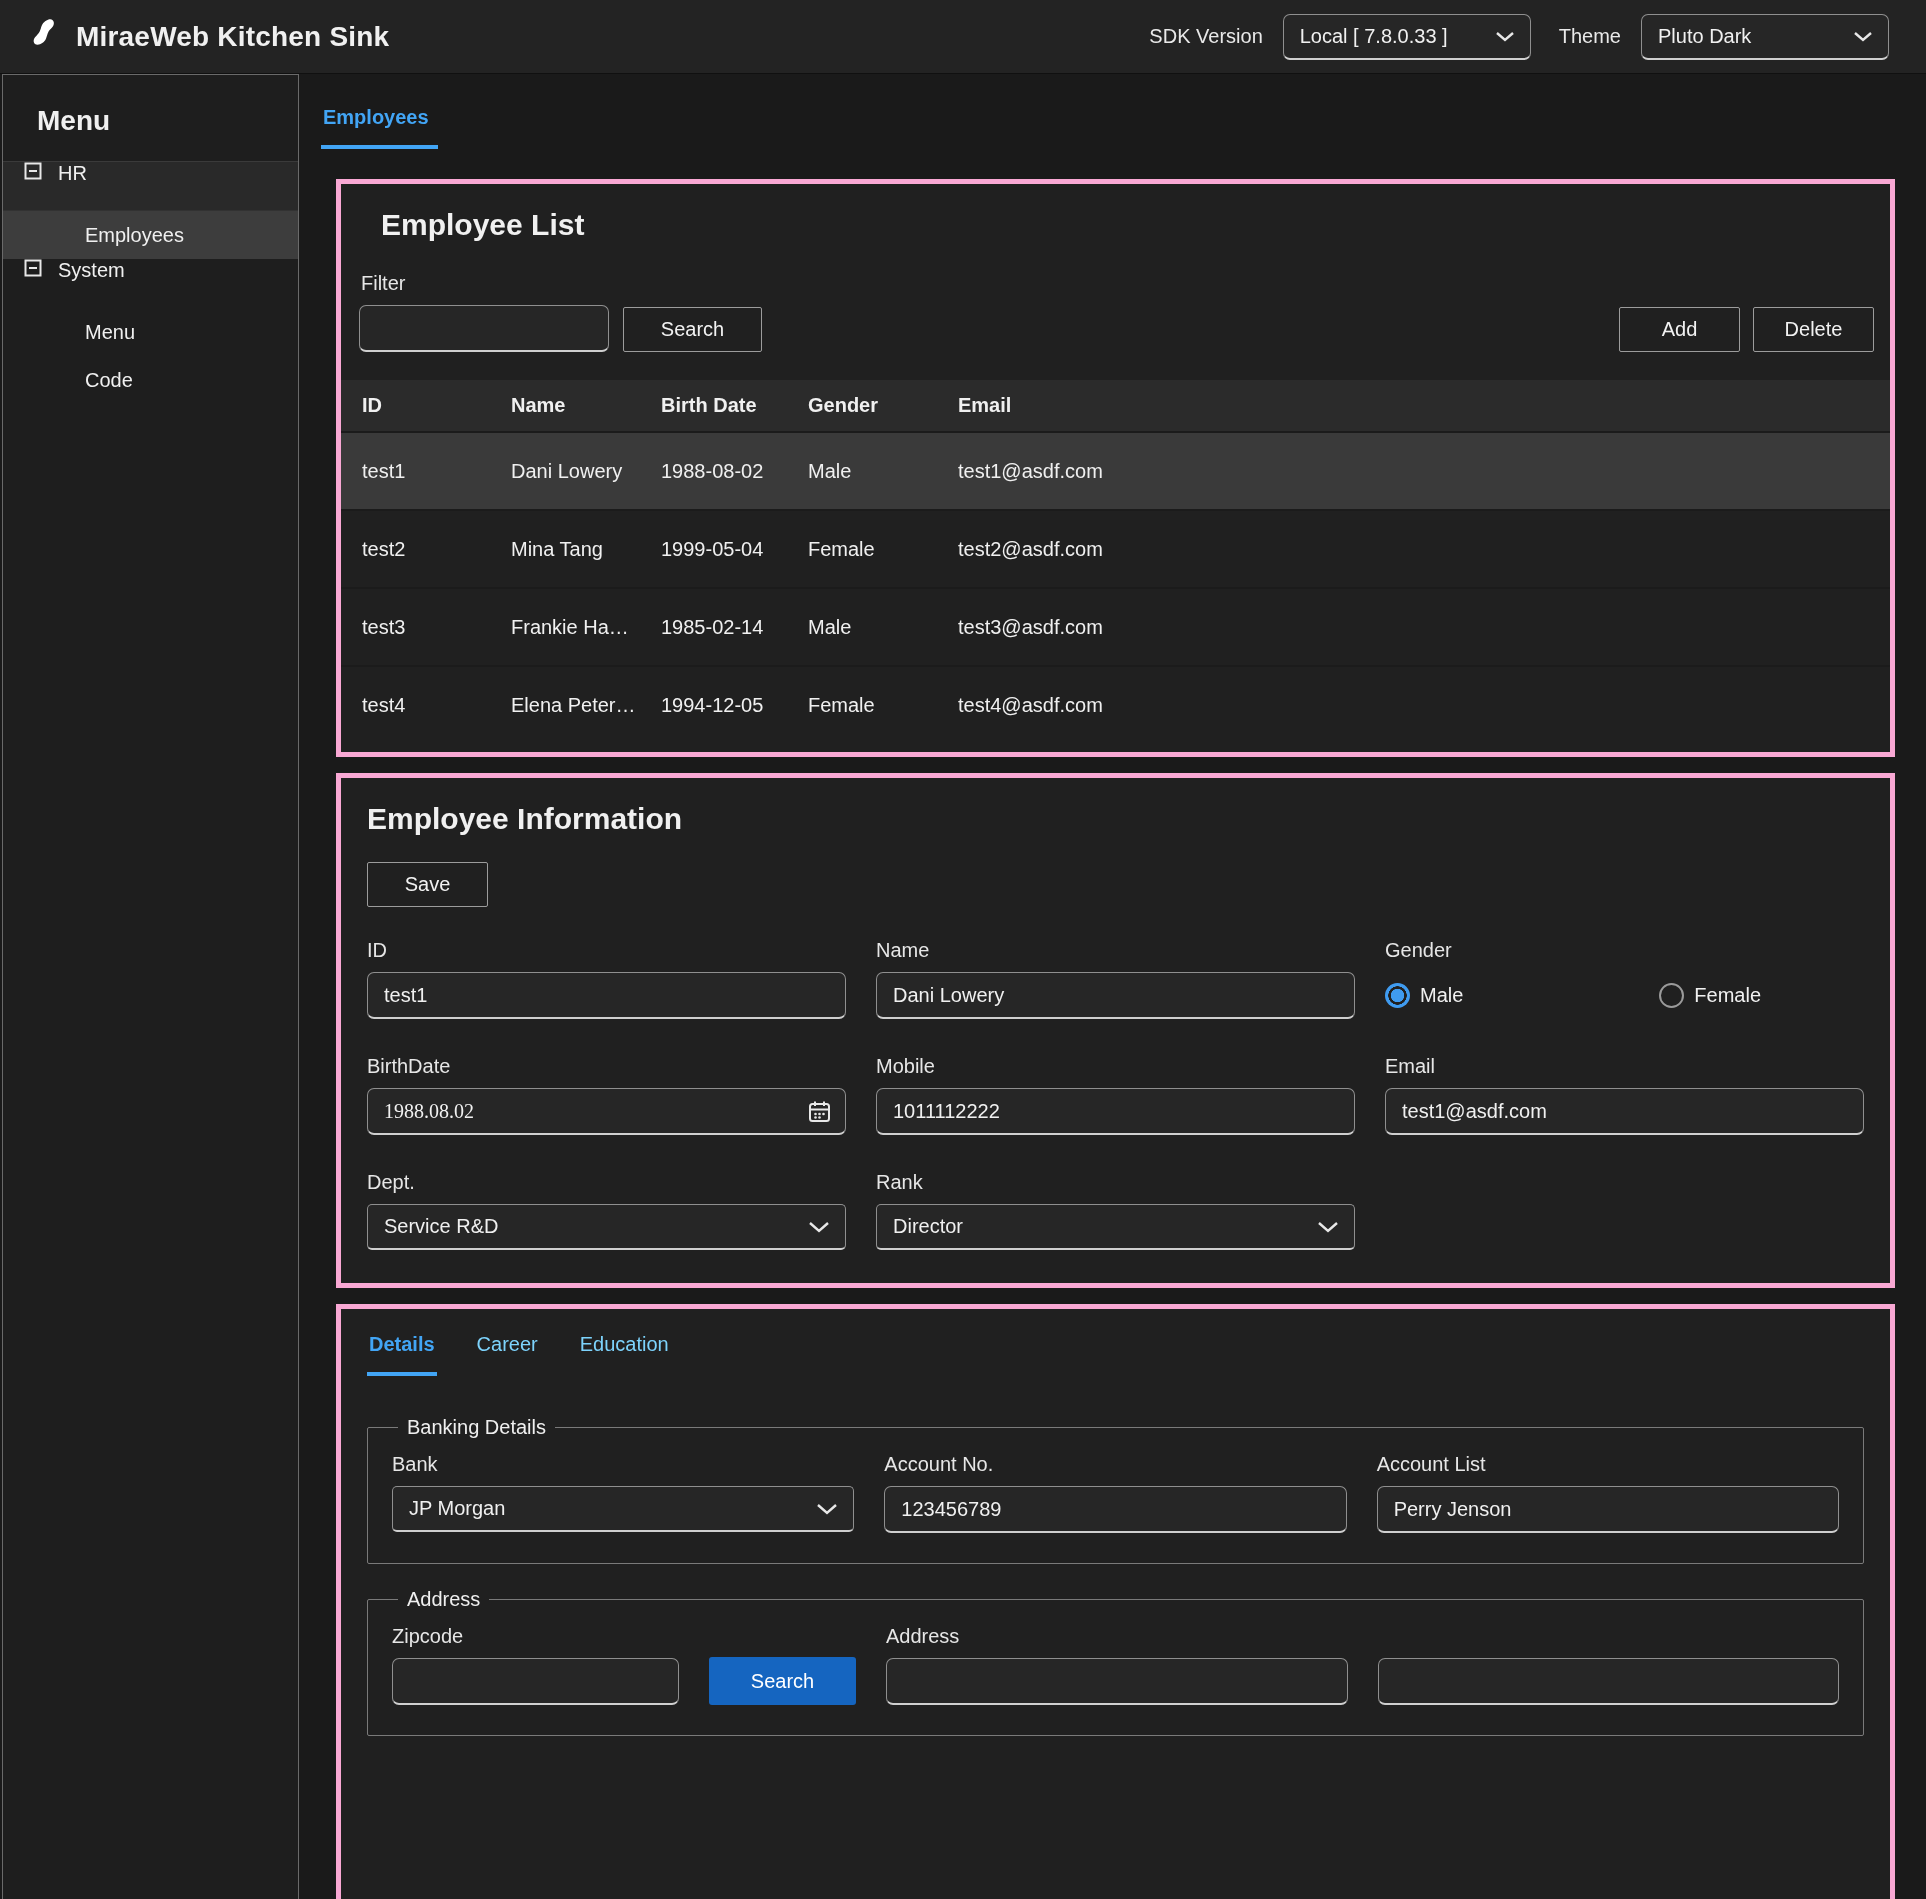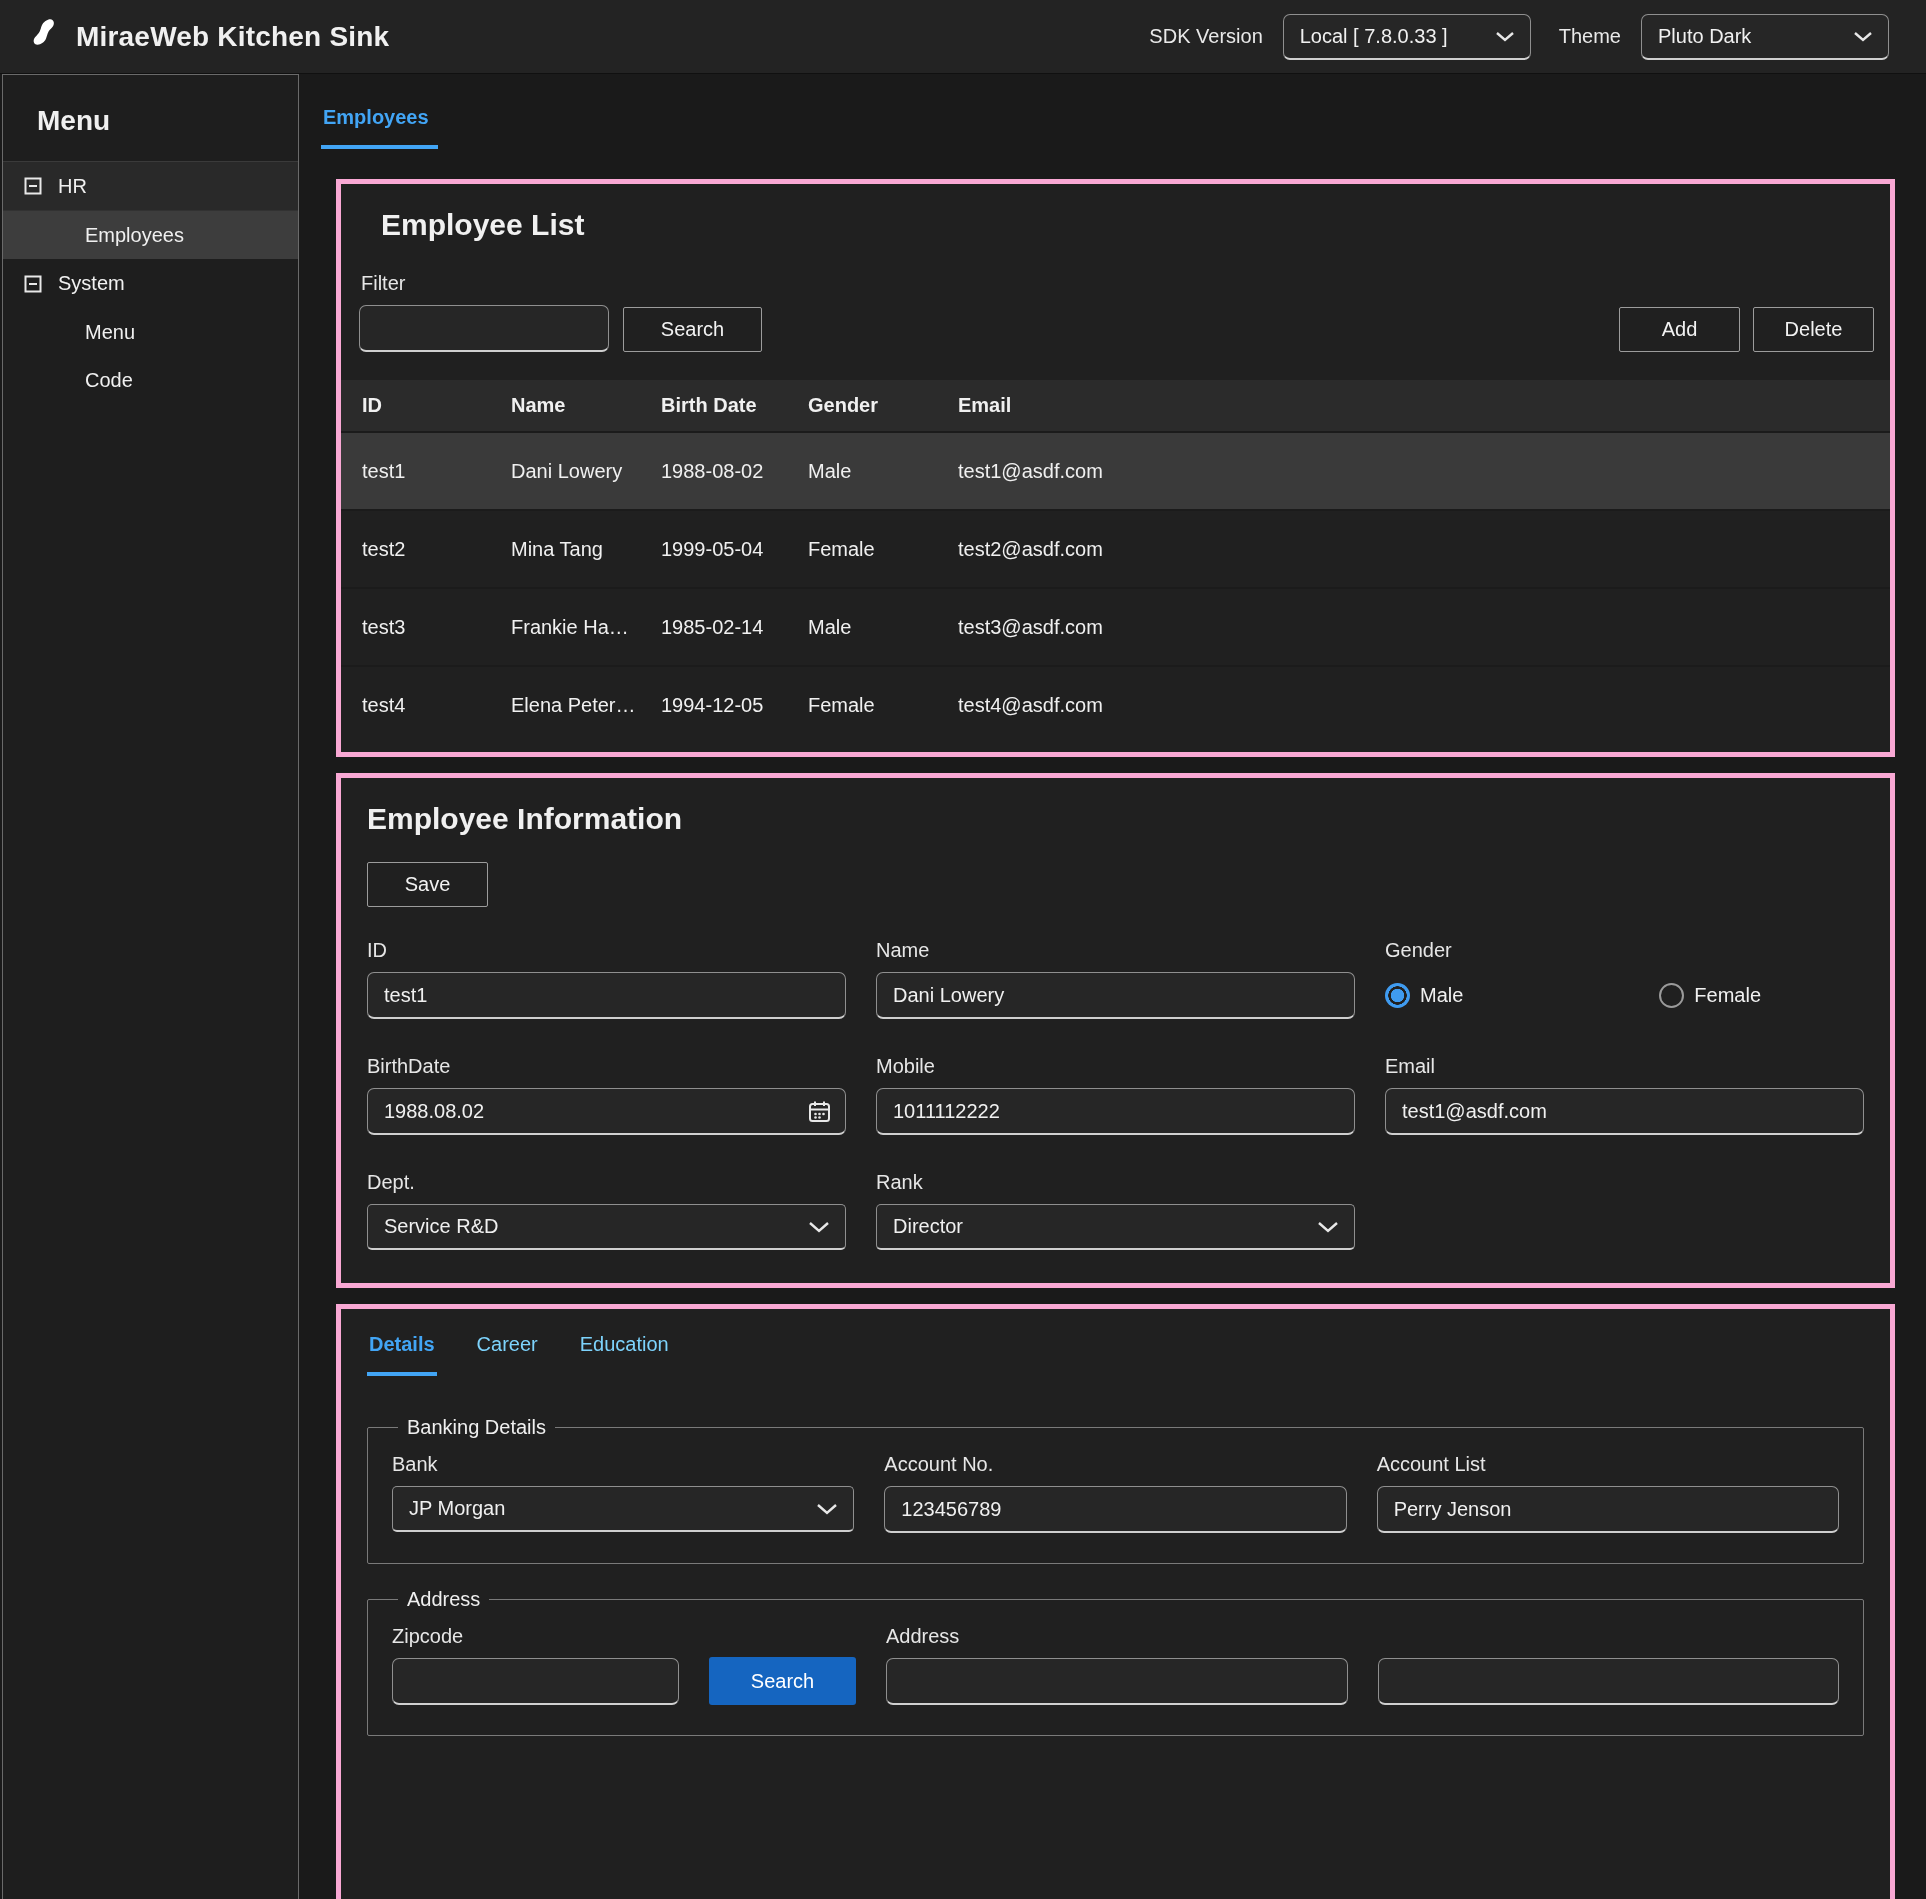--- a/index.html
+++ b/index.html
@@ -28,21 +28,21 @@
   .header-select:last-child { margin-right:0; }
   
   .layout { display:flex; height:1826px; }
   .sidebar {
     width:297px; margin-left:2px; background:#1e1e1e;
     border:1px solid #6a6a6a; flex-shrink:0;
   }
   .sidebar-title { font-size:28px; font-weight:bold; padding:30px 34px 24px; }
   .tree-divider { height:1px; background:#3a3a3a; }
   .tree-group {
-    height:49px; display:flex; align-items:center; gap:16px; padding-left:21px;
+    height:49px; display:flex; align-items:flex-start; gap:16px; padding-left:21px;
     font-size:20px; cursor:pointer;
   }
   .tree-group.band { background:#292929; border-bottom:1px solid #323232; }
   .tree-child {
     height:48px; display:flex; align-items:center; padding-left:82px;
     font-size:20px; cursor:pointer;
   }
   .tree-child.selected { background:#3d3d3d; }
   .main { flex:1; padding:26px 32px 0 22px; }
   
@@ -82,21 +82,21 @@
   .tbl-row { height:78px; border-top:2px solid #1b1b1b; cursor:pointer; }
   .tbl-row.selected { background:#3a3a3a; }
   
   .panel-info { margin-top:16px; padding:24px 26px 33px; }
   .save-row { display:flex; justify-content:flex-start; margin-top:26px; }
   .form-grid {
     display:grid; grid-template-columns:1fr 1fr 1fr;
     column-gap:30px; row-gap:36px; margin-top:32px;
   }
   .input-wrap { position:relative; }
-  .input-wrap .textfield { padding-right:79px; }
+  .input-wrap .textfield { padding-right:79px;font-family:Liberation Serif, serif; }
   .trailing-icon { position:absolute; right:15px; top:12px; }
   .radio-row { display:flex; align-items:center; height:47px; }
   .radio {
     width:25px; height:25px; border-radius:50%; border:2px solid #9a9a9a;
     flex-shrink:0; cursor:pointer;
   }
   .radio.checked {
     border:none;
     background:radial-gradient(circle,#3f9bf0 0 6.4px,#202020 7px 9px,#3f9bf0 9.4px 12.4px);
   }

